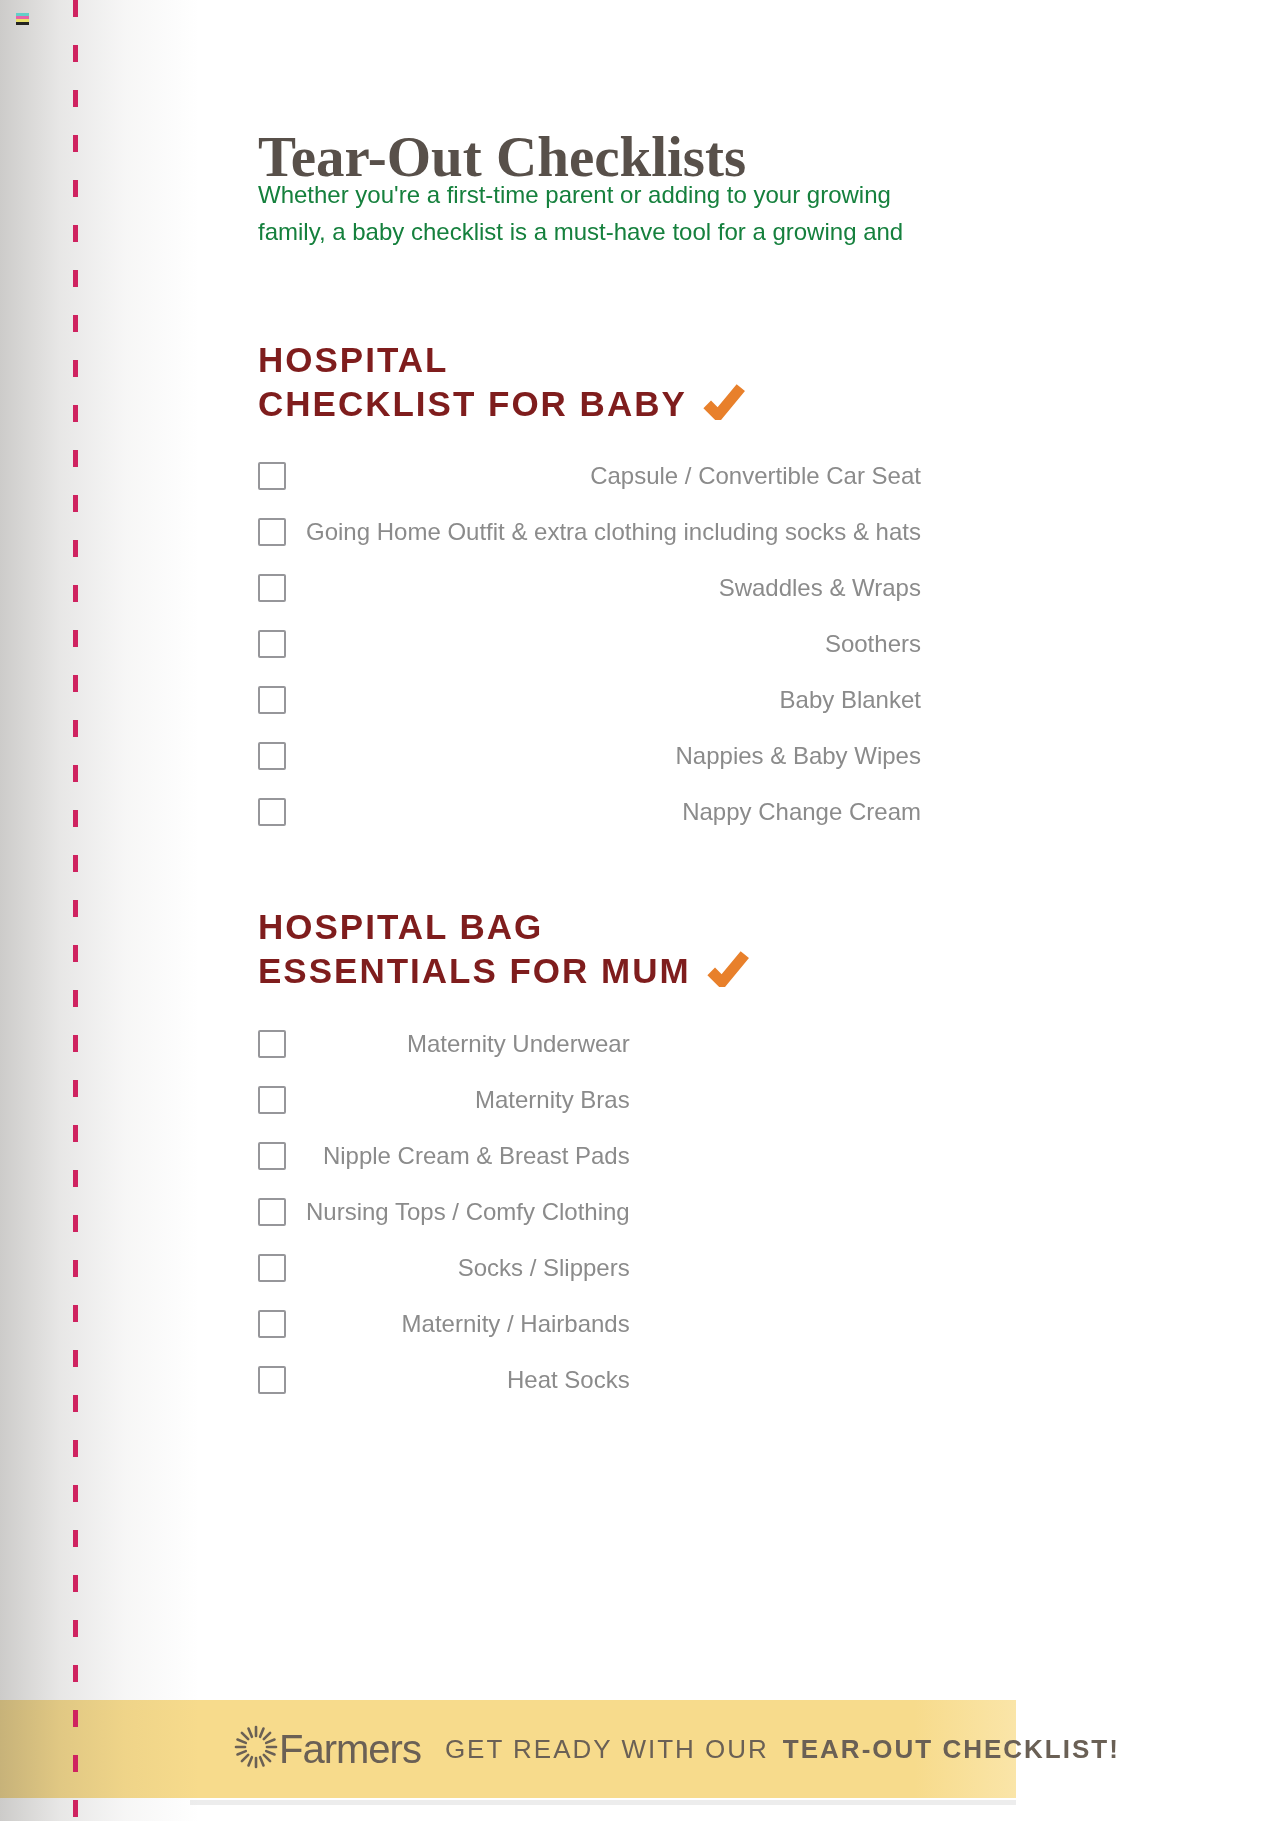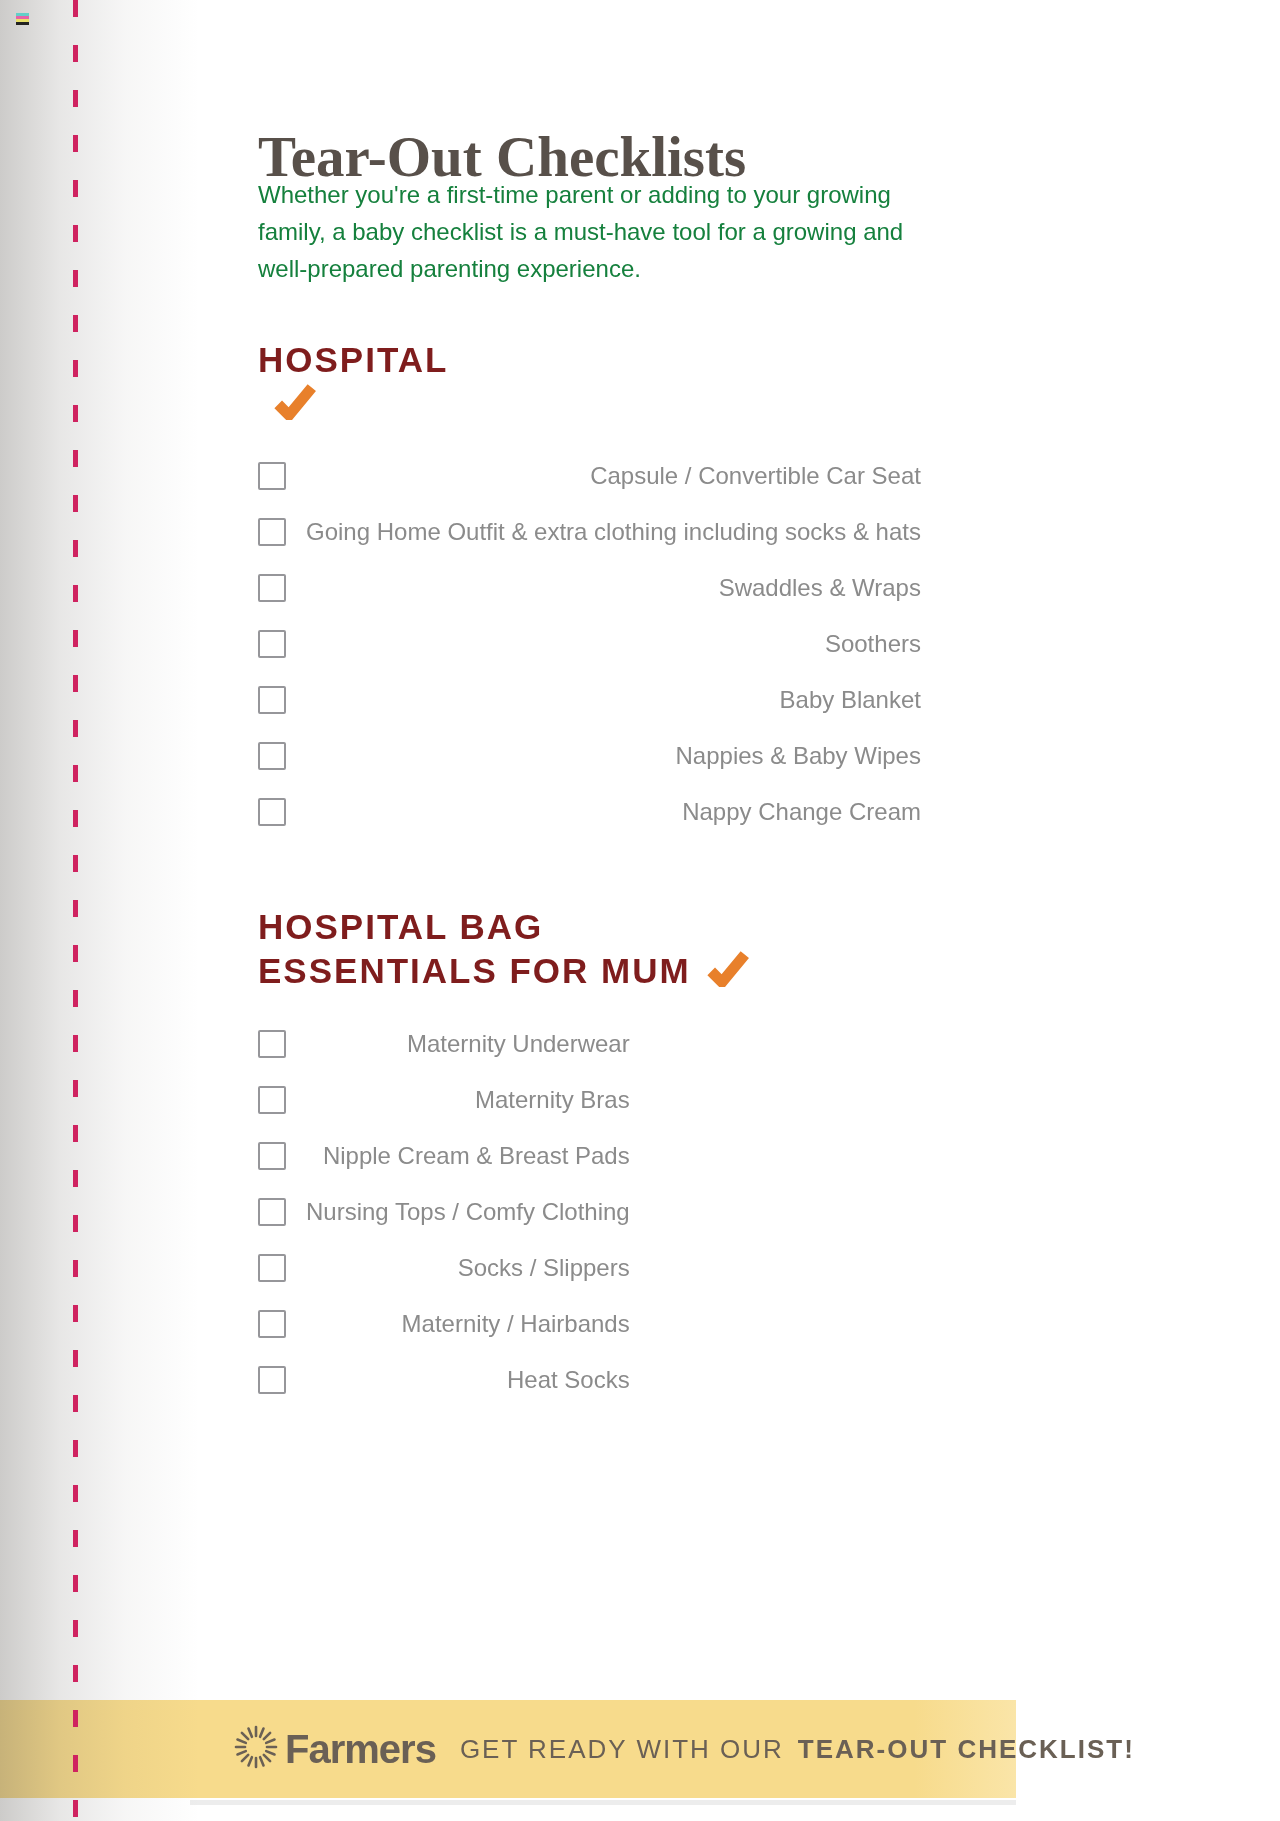--- a/index.html
+++ b/index.html
@@ -55,21 +55,21 @@
   
   .banner{
     position:absolute;left:0;right:0;top:1700px;height:98px;z-index:4;
     background:linear-gradient(to right, #f7db8c 0%, #f7db8c 90%, #fae5a8 100%);
   }
   .banner-inner{
     position:absolute;left:233px;top:0;height:100%;display:flex;align-items:center;
   }
   .brand{display:flex;align-items:center;}
   .brand-name{
-    font-weight:bold;font-size:40px;color:#6a6055;letter-spacing:-1px;margin-left:6px;
+    font-weight:normal;font-size:40px;color:#6a6055;letter-spacing:-1px;margin-left:0;
   }
   .banner-msg{margin-left:24px;font-size:26px;color:#6a6055;letter-spacing:2px;white-space:nowrap;}
   .banner-msg .regular{font-weight:500;}
   .banner-msg .bold{font-weight:bold;margin-left:14px;}
 
   .below-banner-line{
     position:absolute;left:190px;right:0;top:1800px;height:5px;z-index:2;
     background:#e9e9e9;opacity:0.8;
   }
 </style>
@@ -84,26 +84,26 @@
     <div class="stripe" style="background:#62d0c8"></div>
     <div class="stripe" style="background:#e664a8"></div>
     <div class="stripe" style="background:#e8e06a"></div>
     <div class="stripe" style="background:#222222"></div>
   </div>
 
   <h1 class="doc-title">Tear-Out Checklists</h1>
   <div class="intro">
     <div>Whether you're a first-time parent or adding to your growing</div>
     <div>family, a baby checklist is a must-have tool for a growing and</div>
-    <div>well-prepared parenting experience.</div>
   </div>
 
   <div class="section-heading" style="top:338px;">
     <div>HOSPITAL</div>
     <div class="heading-line2">
+      <span>CHECKLIST FOR BABY</span>
       <span class="check-icon">
         <svg width="42" height="36" viewBox="0 0 34 30">
           <polyline points="3,17 12,26 31,3" fill="none" stroke="#e8802b" stroke-width="9" stroke-linecap="butt" stroke-linejoin="miter"></polyline>
         </svg>
       </span>
     </div>
   </div>
 
   <div class="checklist" style="top:462px;">
     <div class="check-row">

